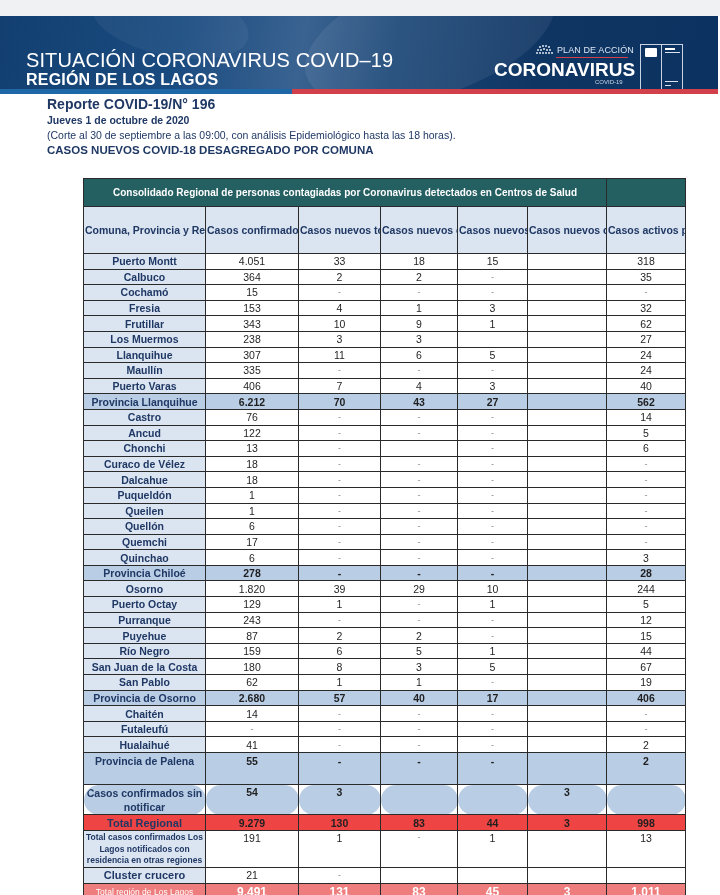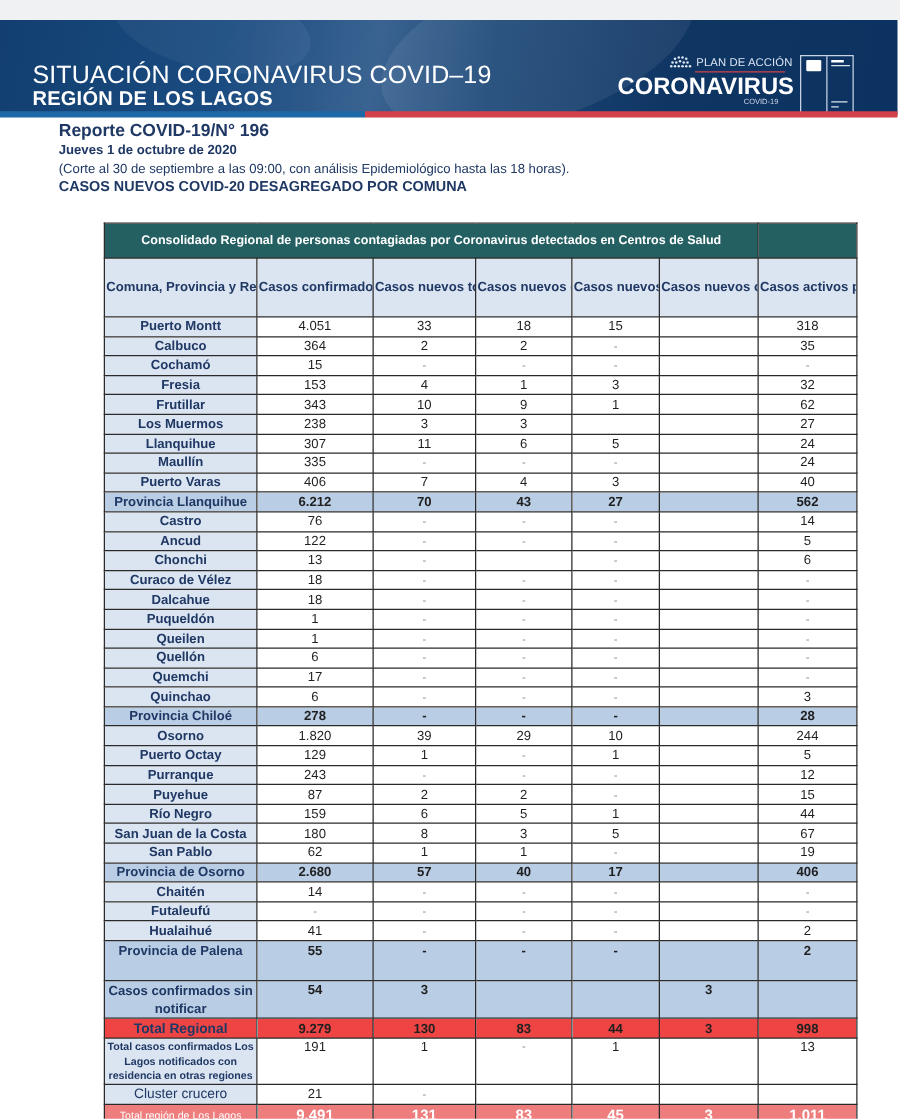--- a/index.html
+++ b/index.html
@@ -77,31 +77,31 @@
     font-size: 10.5px; line-height: 14px; white-space: normal;
   }
   tr.data td { height: 15.6px; line-height: 14px; background: #ffffff; }
   tr.data td.name { background: #dbe4f1; color: #1f3864; font-weight: bold; }
   tr.prov td { background: #b9cde5; font-weight: bold; color: #1f1f1f; height: 15.6px; line-height: 14px; }
   tr.prov td.name { color: #1f3864; }
   td.dash { color: #8a8a8a; font-size: 9px; }
   tr.prov td.dash { color: #1f1f1f; font-size: 10.5px; }
 
   tr.palena td { height: 32px; vertical-align: top; padding-top: 1px; }
-  tr.sinnotif td { height: 30px; vertical-align: top; padding-top: 1px; background: #b9cde5; font-weight: bold; }
+  tr.sinnotif td { height: 30px; vertical-align: top; padding-top: 1px; background: #b9cde5; font-weight: bold; border-radius: 15px; }
   tr.sinnotif td.name { white-space: normal; line-height: 14px; color: #1f3864; font-size: 10.5px; }
 
   tr.totreg td { background: #ef4444; height: 16px; font-weight: bold; color: #1f1f1f; line-height: 14px; }
   tr.totreg td.name { color: #1f3864; font-size: 11px; }
 
   tr.otras td { height: 36px; vertical-align: top; padding-top: 1px; background: #ffffff; }
   tr.otras td.name { background: #dbe4f1; color: #1f3864; font-weight: bold; white-space: normal; font-size: 8.5px; line-height: 11.5px; }
 
   tr.cluster td { height: 16px; background: #ffffff; line-height: 14px; }
-  tr.cluster td.name { background: #dbe4f1; color: #1f3864; font-weight: normal; font-size: 11px; text-align: center; }
+  tr.cluster td.name { background: #dbe4f1; color: #1f3864; font-weight: bold; font-size: 11px; text-align: center; }
 
   tr.final td { background: #ee7d7d; color: #ffffff; height: 18px; font-weight: bold; font-size: 12px; line-height: 16px; }
   tr.final td.name { font-size: 8.5px; font-weight: normal; }
 </style>
 </head>
 <body>
 
 <div class="topbar"></div>
 
 <div class="banner">
@@ -145,21 +145,21 @@
     <div class="t4"></div>
   </div>
 </div>
 <div class="banner-stripe-blue"></div>
 <div class="banner-stripe-red"></div>
 
 <div class="report-head">
   <div class="report-title">Reporte COVID-19/N° 196</div>
   <div class="report-date">Jueves 1 de octubre de 2020</div>
   <div class="report-note">(Corte al 30 de septiembre a las 09:00, con análisis Epidemiológico hasta las 18 horas).</div>
-  <div class="report-section">CASOS NUEVOS COVID-20 DESAGREGADO POR COMUNA</div>
+  <div class="report-section">CASOS NUEVOS COVID-18 DESAGREGADO POR COMUNA</div>
 </div>
 
 <table class="covid">
   <colgroup>
     <col style="width:122px">
       <col style="width:93px">
       <col style="width:82px">
       <col style="width:77px">
     <col style="width:70px">
       <col style="width:79px">

